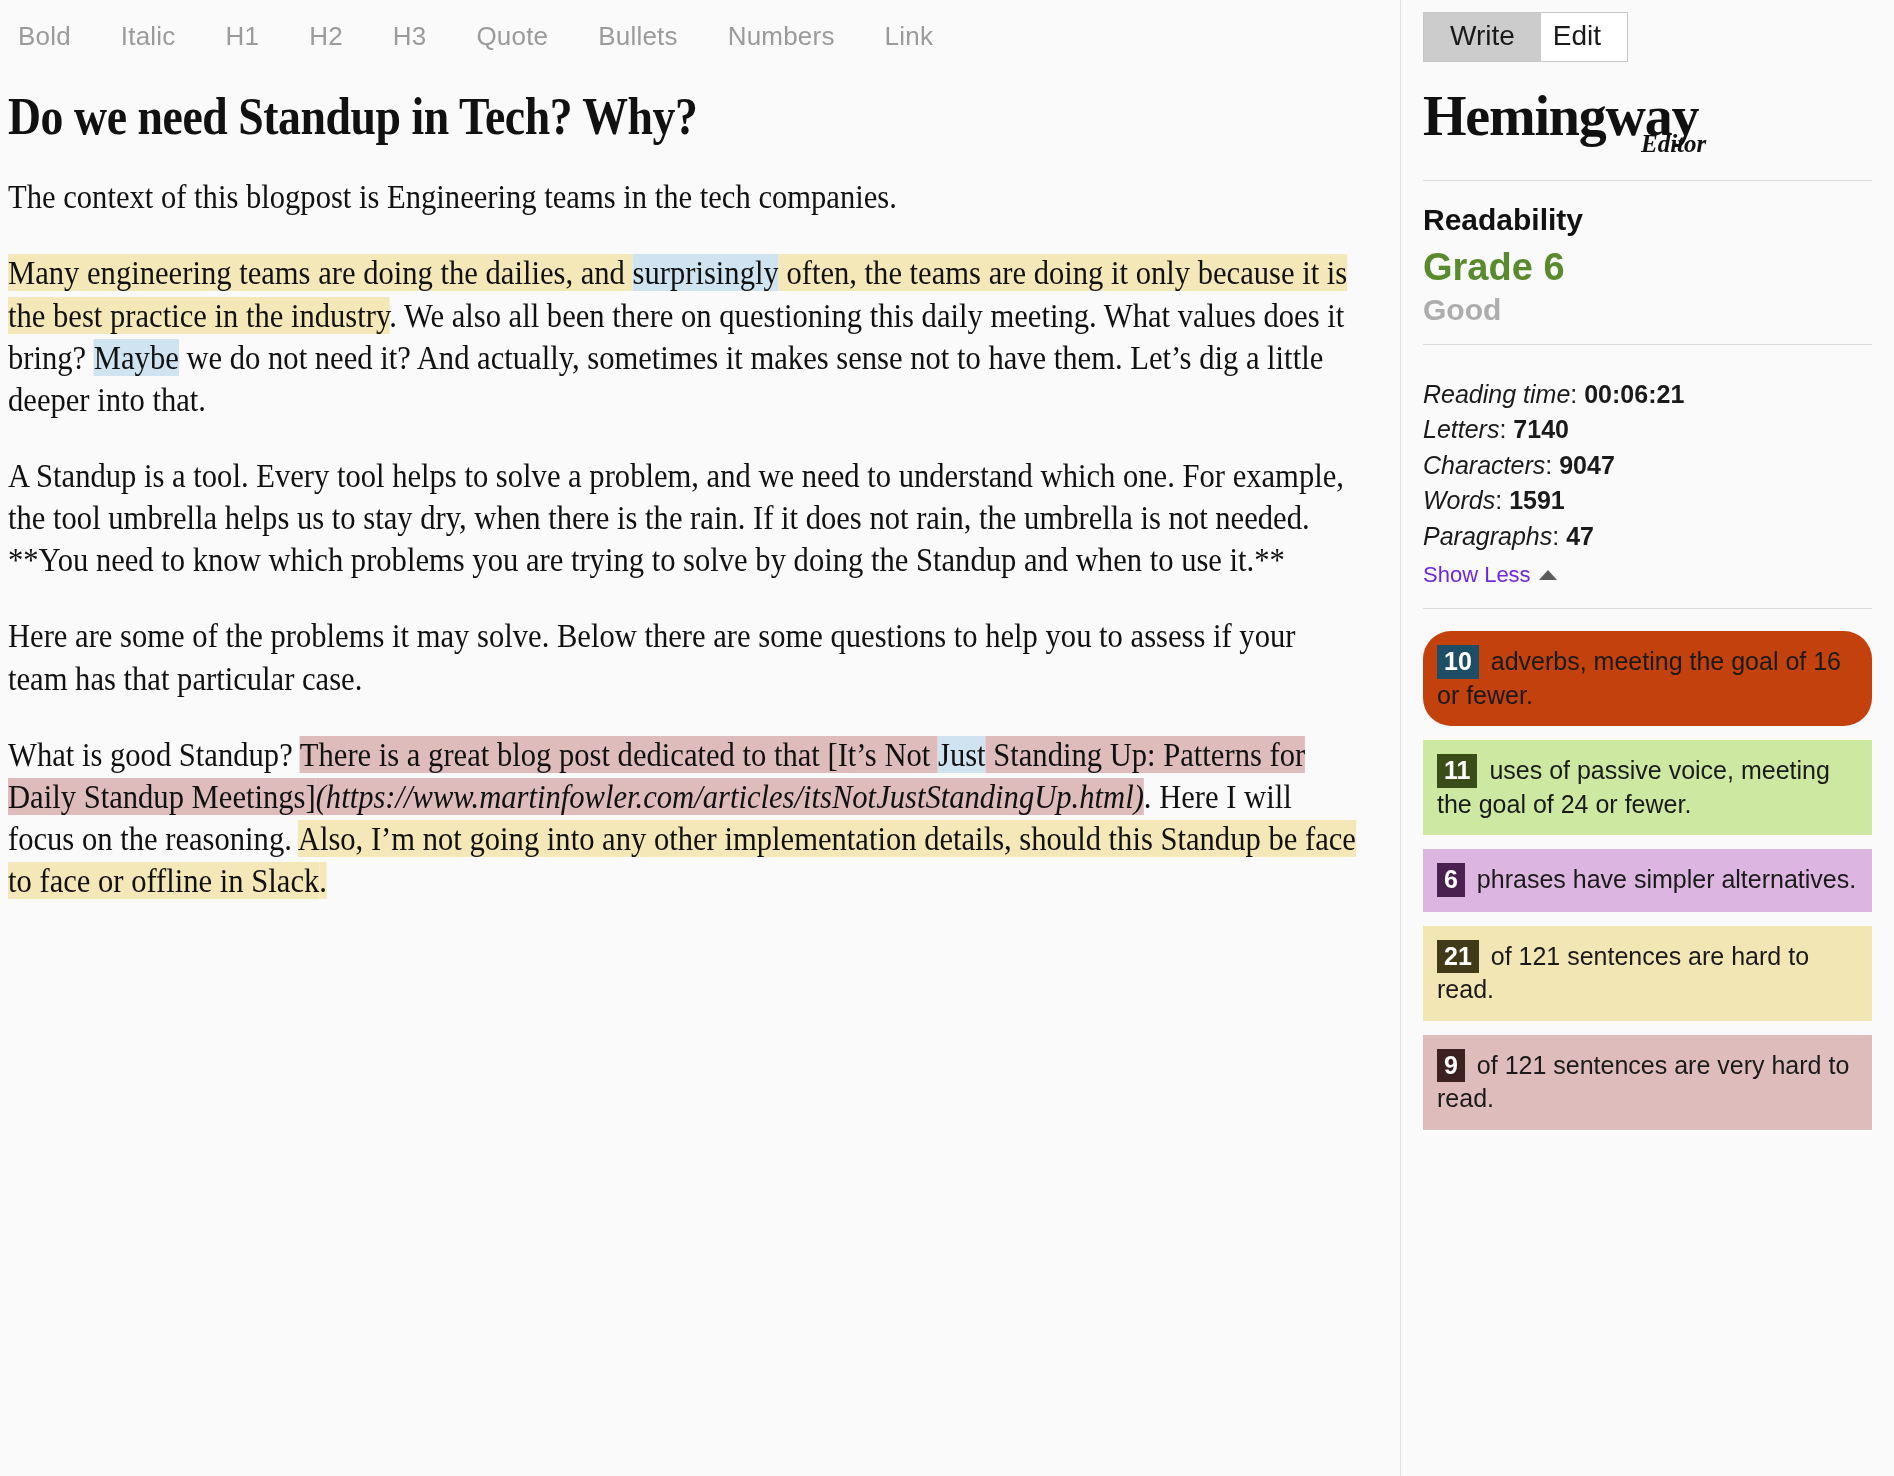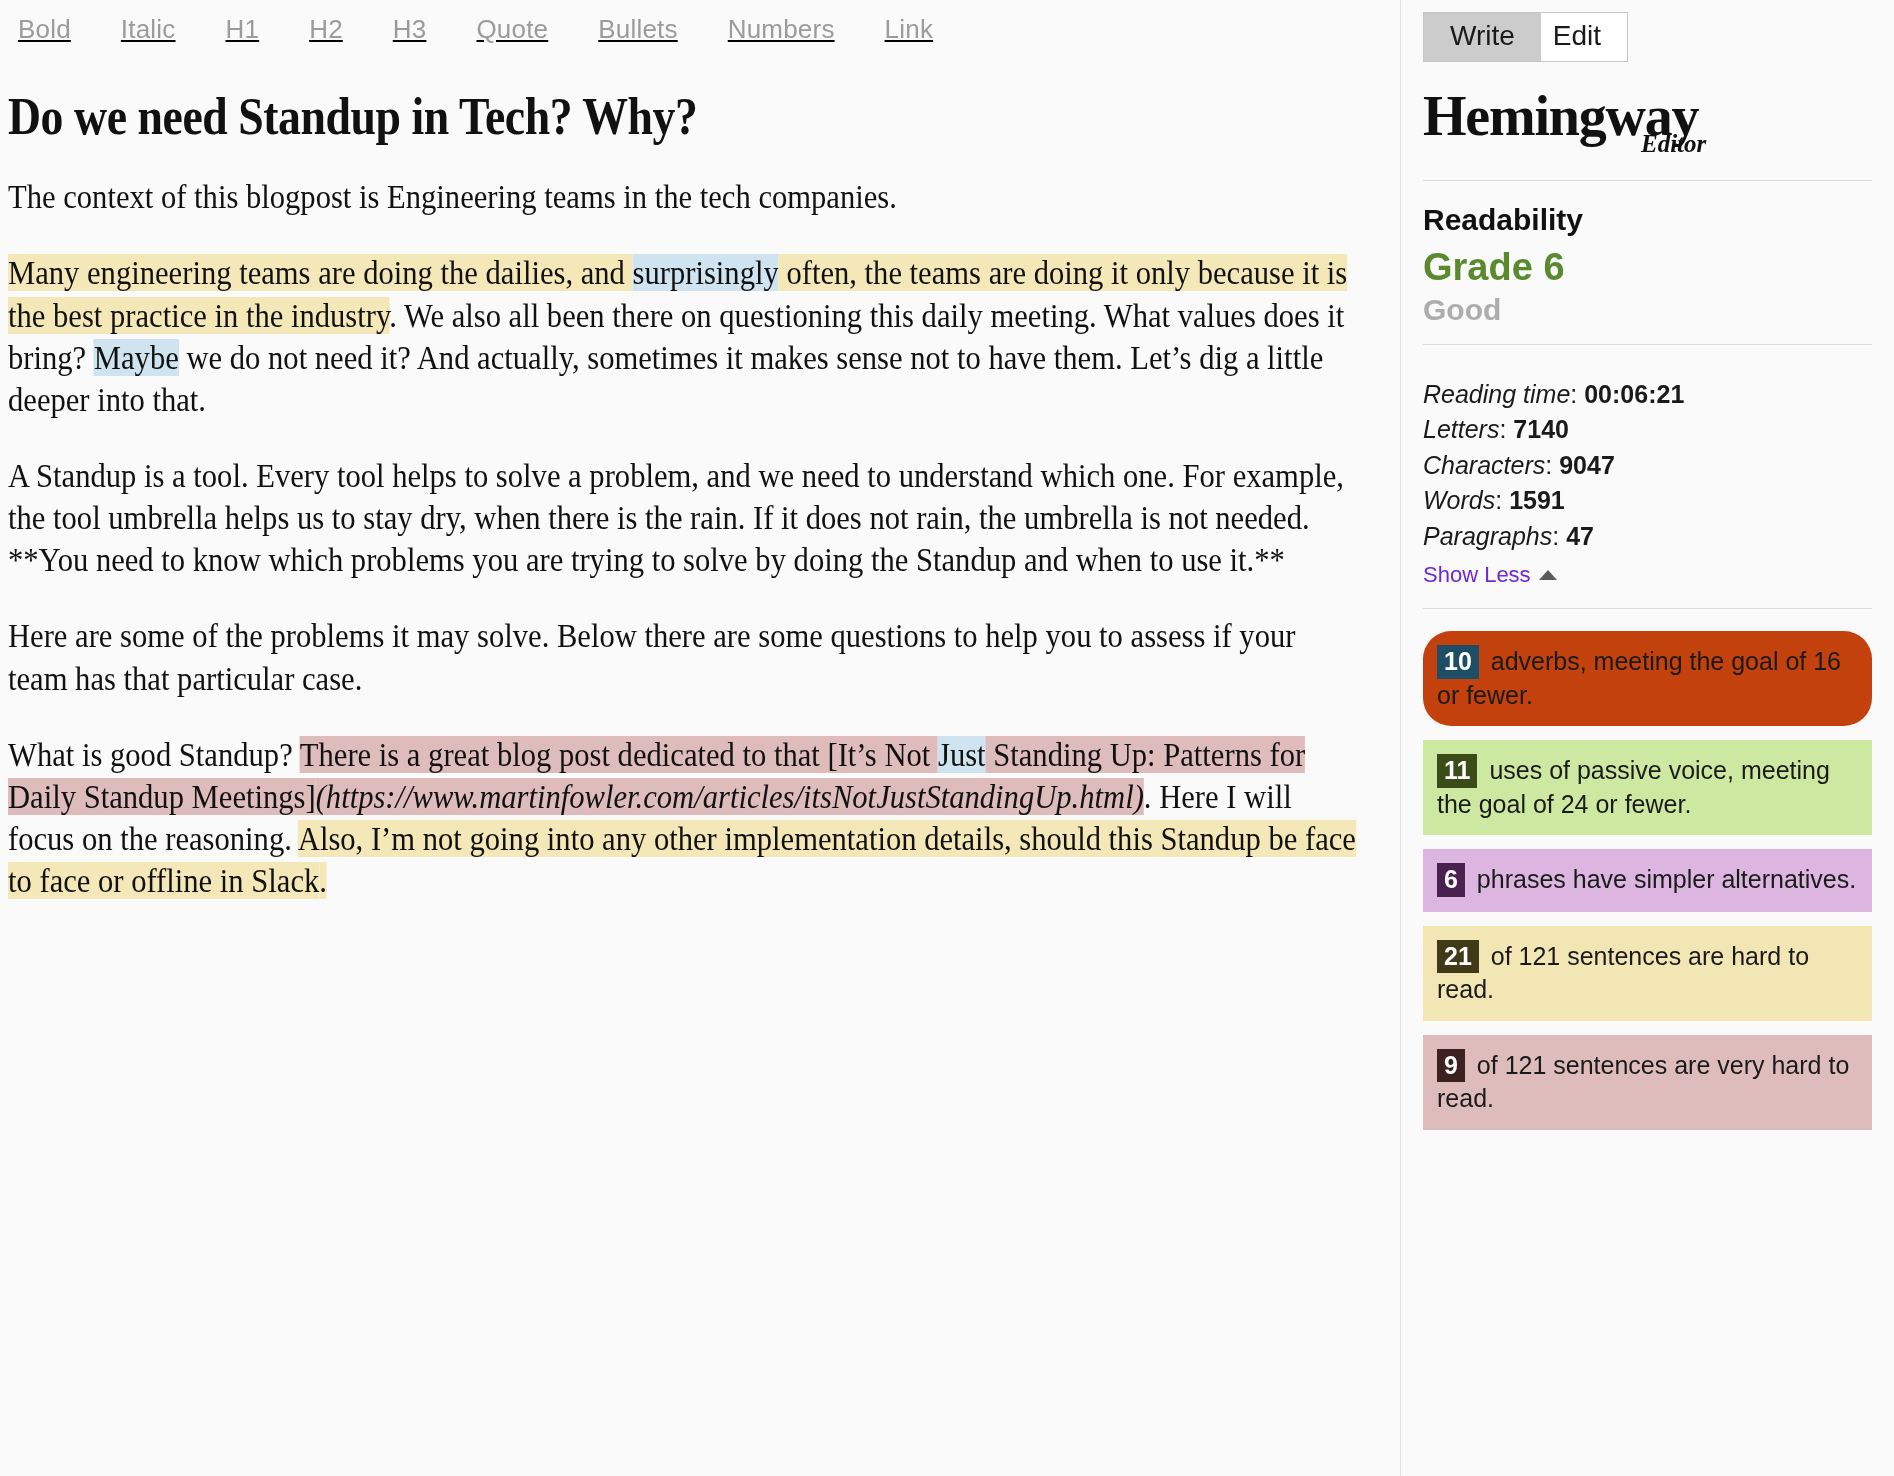--- a/index.html
+++ b/index.html
@@ -14,24 +14,23 @@
 
   
   .editor-pane {
     width: 1400px; height: 1476px;
     background: #fafafa;
     position: relative;
     overflow: hidden;
   }
   .toolbar {
     display: flex;
-    align-items: flex-start;
+    align-items: flex-end;
     padding: 14px 0 14px 18px;
     height: 66px;
-    text-decoration: underline;
   }
   .toolbar-item {
     color: #9b9b9b;
     font-size: 26px;
     font-family: "Liberation Sans", sans-serif;
     margin-right: 50px;
     cursor: pointer;
     white-space: nowrap;
     letter-spacing: .2px;
   }

